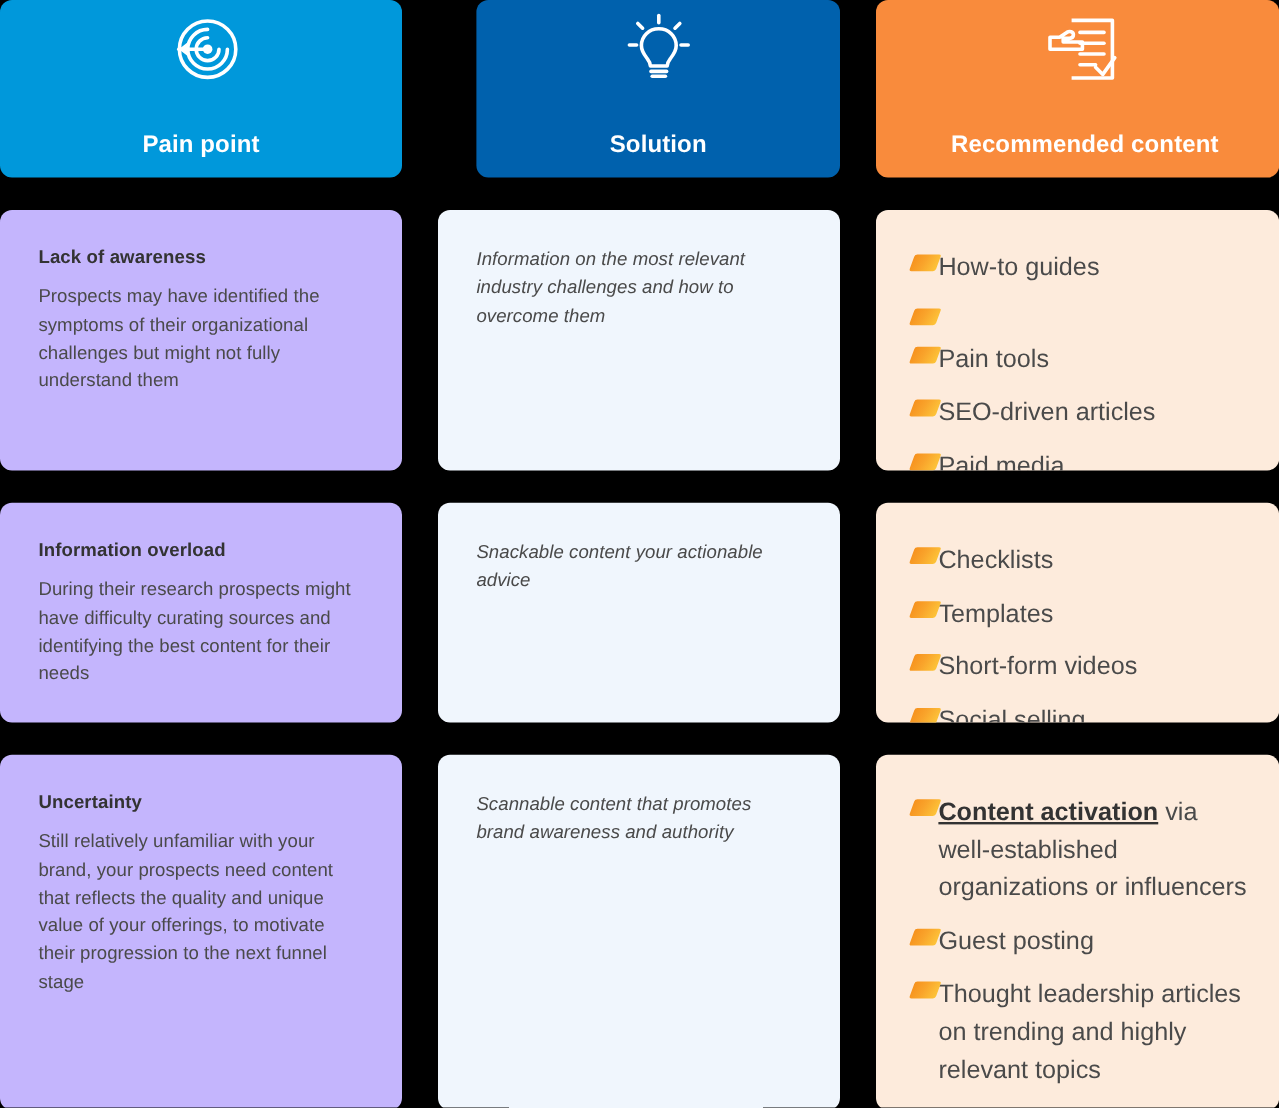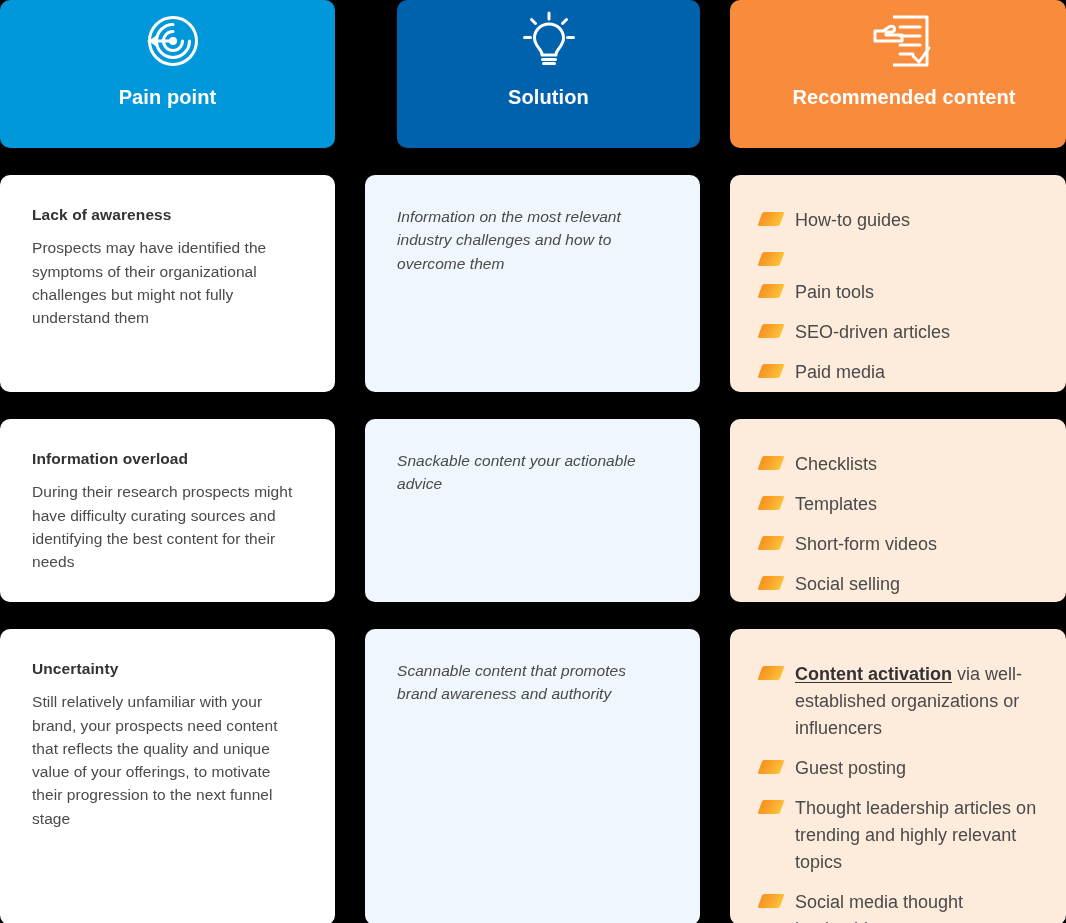--- a/index.html
+++ b/index.html
@@ -26,21 +26,21 @@
     row-gap: 27px;
     background: #000000;
   }
 
   
   .head {
     border-radius: 10px;
     display: flex;
     flex-direction: column;
     align-items: center;
-    justify-content: flex-start;
+    justify-content: space-between;
     gap: 14px;
     box-sizing: border-box;
     padding: 10px 8px 16px;
   }
   .head.pain      { background: #0098DB; }
   .head.solution  { background: #0061AD; margin-left: 32px; }
   .head.content   { background: #F98B3C; padding-left: 20px; }
 
   .head .icon-wrap {
     height: 62px;
@@ -57,21 +57,21 @@
     text-align: center;
   }
 
   
   .cell {
     border-radius: 10px;
     box-sizing: border-box;
     padding: 30px 32px 24px 32px;
     overflow: hidden;
   }
-  .cell.pain      { background: #ffffff; }
+  .cell.pain      { background: #c4b5fd; }
   .cell.solution  { background: #F0F6FD; font-style: italic; }
   .cell.content   { background: #FDEBDC; padding: 32px 26px 24px 30px; }
 
   .cell .cell-title {
     color: #333333;
     font-size: 15.5px;
     font-weight: bold;
     line-height: 1.25;
     margin: 0 0 12px 0;
     letter-spacing: .1px;
@@ -86,24 +86,23 @@
 
   
   ul.bullets {
     list-style: none;
     margin: 0;
     padding: 0;
   }
   ul.bullets li {
     display: flex;
     align-items: flex-start;
-    gap: 13px;
     margin-bottom: 13px;
     color: #4A4A4A;
-    font-size: 18px;
+    font-size: 21px;
     line-height: 1.5;
   }
   ul.bullets li:last-child { margin-bottom: 0; }
 
   .para-bullet {
     flex: 0 0 22px;
     width: 22px;
     height: 14px;
     margin-top: 5px;
     background: linear-gradient(105deg, #F6911E 0%, #F9A42B 45%, #FDC53A 100%);

